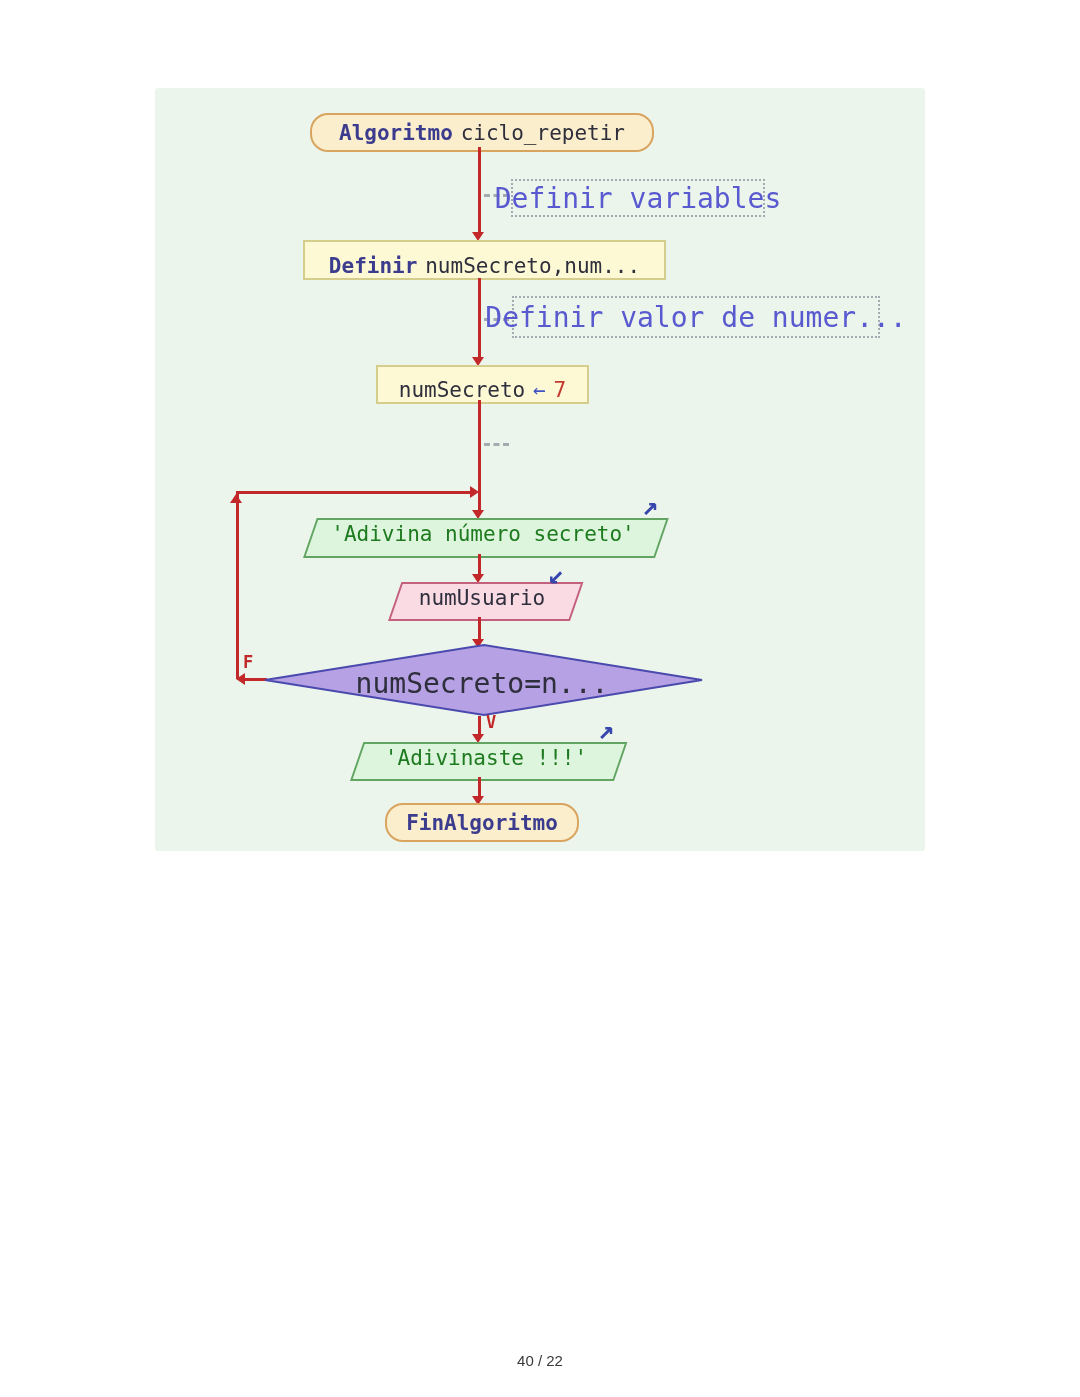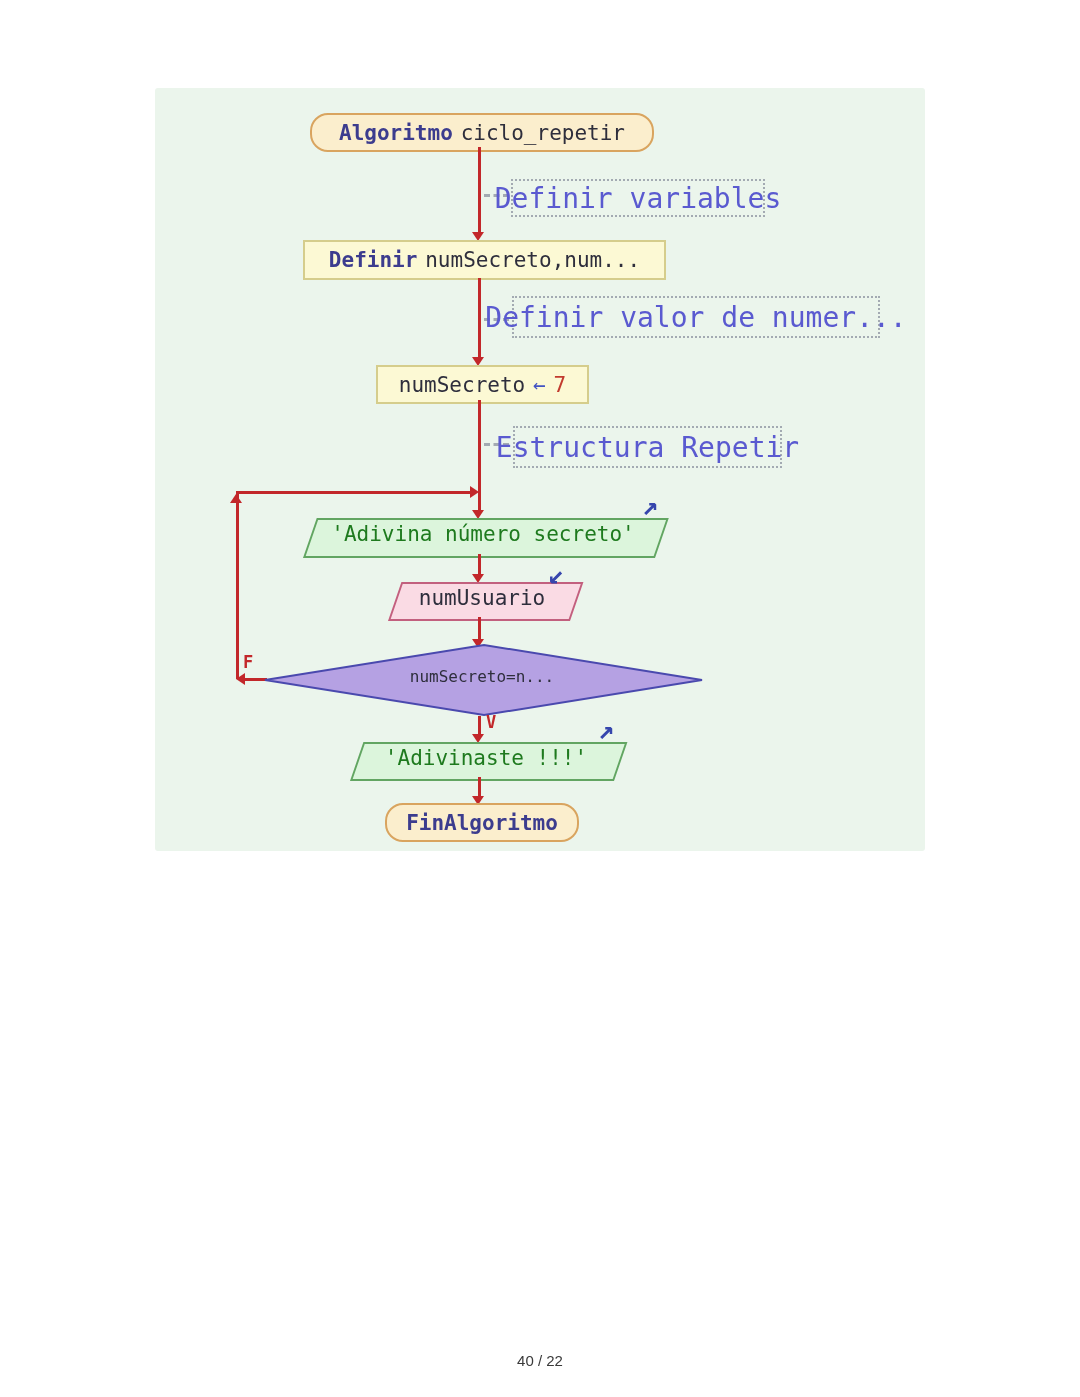--- a/index.html
+++ b/index.html
@@ -13,39 +13,39 @@
   .hline{position:absolute;height:3px;background:var(--red,#c2272a);}
   .ah{position:absolute;width:0;height:0;}
   .ah-down{border-left:6px solid transparent;border-right:6px solid transparent;border-top:9px solid var(--red,#c2272a);}
   .ah-up{border-left:6px solid transparent;border-right:6px solid transparent;border-bottom:9px solid var(--red,#c2272a);}
   .ah-left{border-top:6px solid transparent;border-bottom:6px solid transparent;border-right:9px solid var(--red,#c2272a);}
   .ah-right{border-top:6px solid transparent;border-bottom:6px solid transparent;border-left:9px solid var(--red,#c2272a);}
   
   .pill{position:absolute;display:flex;align-items:center;justify-content:center;
         background:var(--terminal-fill,#fbeecd);border:2px solid var(--terminal-border,#d9a45f);
         border-radius:18px;font-size:21px;white-space:nowrap;}
-  .ybox{position:absolute;display:flex;align-items:center;justify-content:center;
+  .ybox{position:absolute;display:flex;align-items:flex-end;justify-content:center;
         background:var(--process-fill,#fcf9d4);border:2px solid var(--process-border,#d5cd8c);
         font-size:21px;white-space:nowrap;}
   .para{position:absolute;transform:skewX(-19deg);transform-origin:left bottom;border:2px solid;}
   .para.out{background:var(--output-fill,#dcf5dc);border-color:var(--output-border,#62a562);}
   .para.inp{background:var(--input-fill,#fadbe4);border-color:var(--input-border,#c2607e);}
   .ptext{position:absolute;text-align:center;font-size:21px;white-space:nowrap;}
   .ptext.out{color:var(--output-text,#1e7a1e);}
   .ptext.inp{color:var(--plain,#2e2e3c);}
   .comment{position:absolute;display:flex;align-items:center;justify-content:center;
            border:2px dotted var(--comment-border,#a3aab2);color:var(--comment-text,#5a5ad0);
            font-size:28px;white-space:nowrap;}
   .cdash{position:absolute;border-top:3px dashed var(--comment-border,#a3aab2);width:25px;}
   .kw{color:var(--keyword,#3c3c8e);font-weight:bold;}
   .kw.sp{margin-right:0.62ch;}
   .plain{color:var(--plain,#2e2e3c);}
   .opblue{color:var(--op-blue,#4253c2);margin:0 0.62ch;}
   .valred{color:var(--value-red,#c23b2e);}
-  .dtext{position:absolute;text-align:center;font-size:16px;color:var(--plain,#2e2e3c);white-space:nowrap;}
+  .dtext{position:absolute;text-align:center;font-size:28px;color:var(--plain,#2e2e3c);white-space:nowrap;}
   .branch{position:absolute;color:var(--red,#c2272a);font-size:17px;font-weight:bold;}
   .io-arrow{position:absolute;color:var(--blue-arrow,#3646ad);font-size:27px;font-weight:bold;line-height:1;}
   .caption{position:absolute;left:155px;top:895px;font-family:"Liberation Serif",serif;
            font-style:italic;font-size:19px;color:var(--caption,#3b3b3b);}
   .pagenum{position:absolute;left:0;right:0;top:1352px;text-align:center;
            font-family:"Liberation Sans",sans-serif;font-size:15px;color:#3a3a3a;}
 </style>
 </head>
 <body>
 
@@ -82,23 +82,20 @@
   <div class="ybox" style="left:376px;top:365px;width:209px;height:35px">
     <span class="plain">numSecreto</span>
       <span class="opblue">←</span>
       <span class="valred">7</span>
   </div>
 
   <div class="vline" style="left:478px;top:400px;height:111px"></div>
   <div class="ah ah-down" style="left:472px;top:510px"></div>
 
   <div class="cdash" style="left:484px;top:443px"></div>
-  <div class="comment" style="left:513px;top:426px;width:265px;height:38px">
-    <span>Estructura Repetir</span>
-  </div>
 
   <div class="hline" style="left:237px;top:491px;width:233px"></div>
   <div class="ah ah-right" style="left:470px;top:486px"></div>
   <div class="vline" style="left:236px;top:491px;height:188px"></div>
   <div class="ah ah-up" style="left:230px;top:494px"></div>
   <div class="hline" style="left:244px;top:678px;width:23px"></div>
   <div class="ah ah-left" style="left:236px;top:673px"></div>
   <div class="branch" style="left:243px;top:652px">F</div>
 
   <div class="para out" style="left:303px;top:518px;width:348px;height:36px"></div>

